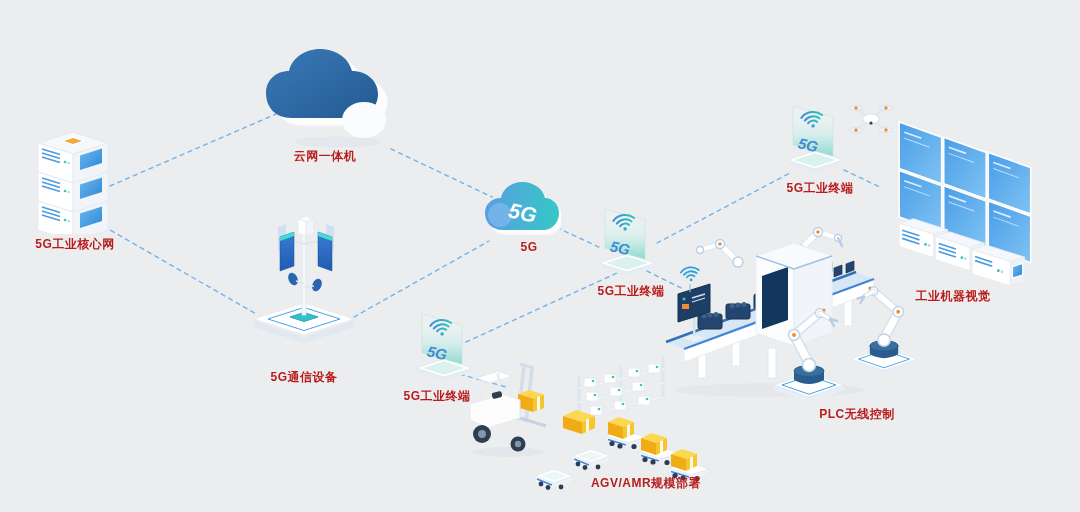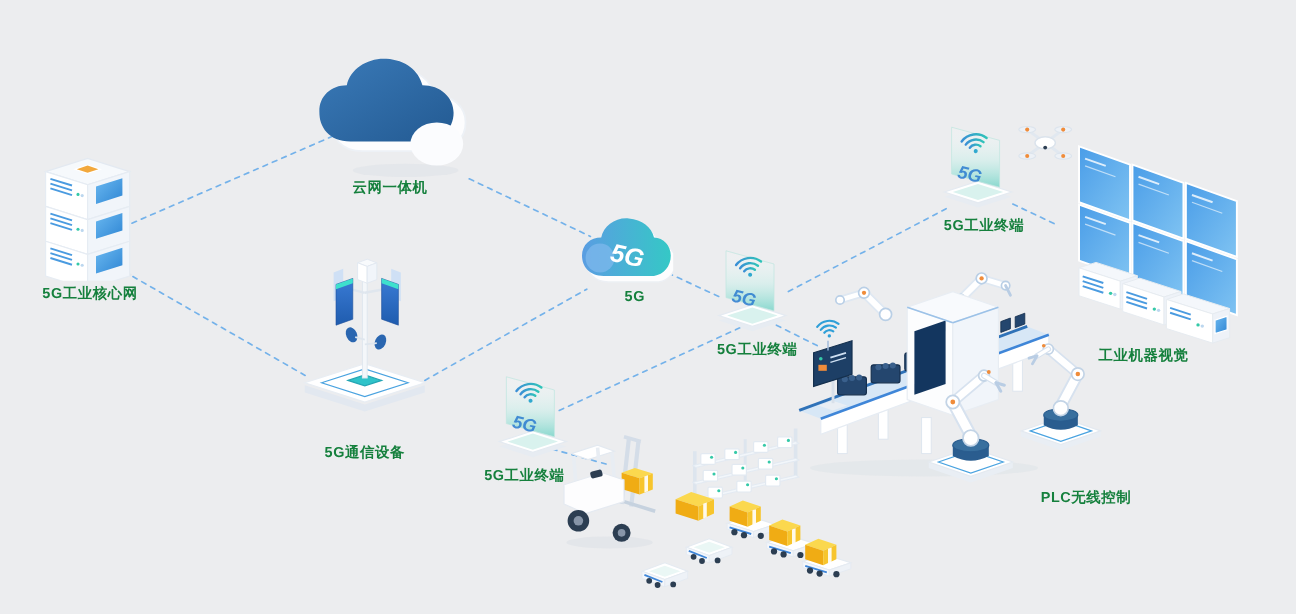--- a/index.html
+++ b/index.html
@@ -2,21 +2,21 @@
 <html><head>
 <meta charset="utf-8">
 <style>
   html,body{margin:0;padding:0;}
   body{font-family:"Liberation Sans",sans-serif;background:#ecedef;}
   #canvas{position:relative;width:1080px;height:512px;background:#ecedef;overflow:hidden;}
   .node{position:absolute;}
   .node svg{display:block;}
   .node-label{
     position:absolute;
-    font-size:12px;font-weight:bold;color:#15803d;
+    font-size:12px;font-weight:bold;color:#b91c1c;
     text-align:center;letter-spacing:.5px;line-height:1.2;
     white-space:nowrap;
   }
   #wires{position:absolute;left:0;top:0;z-index:0;}
   .node{z-index:1;}
   .node-label{z-index:2;}
 </style>
 </head>
 <body>
 
@@ -412,21 +412,21 @@
   <div class="node" style="left:768px;top:293px">
     <svg width="82" height="112" viewBox="0 0 82 112">
       <use href="#sym-robot-arm"></use>
     </svg>
   </div>
   <div class="node" style="left:845px;top:272px">
     <svg width="78" height="106" viewBox="0 0 82 112">
       <use href="#sym-robot-arm" transform="translate(82,0) scale(-1,1)"></use>
     </svg>
   </div>
-  <div class="node-label" style="left:843px;top:407px;width:124px">PLC无线控制</div>
+  <div class="node-label" style="left:795px;top:407px;width:124px">PLC无线控制</div>
 
   <div class="node" style="left:468px;top:360px">
     <svg width="88" height="100" viewBox="0 0 88 100">
       <ellipse cx="40" cy="92" rx="36" ry="5" fill="#dfe3e8" opacity="0.7"></ellipse>
       <line x1="52" y1="4" x2="66" y2="8" stroke="#d4dde8" stroke-width="3"></line>
       <line x1="56" y1="6" x2="50" y2="60" stroke="#d4dde8" stroke-width="3.5"></line>
       <line x1="64" y1="8" x2="58" y2="62" stroke="#d4dde8" stroke-width="3.5"></line>
       <line x1="52" y1="58" x2="78" y2="66" stroke="#c6d2df" stroke-width="3"></line>
       <g transform="translate(50,26)">
         <polygon points="0,8 11,4 26,8.5 15,12.5" fill="#fbd84e"></polygon>
@@ -528,14 +528,15 @@
   <div class="node" style="left:570px;top:446px">
     <svg width="42" height="28" viewBox="0 0 42 28">
         <use href="#sym-agv-empty"></use>
       </svg>
   </div>
   <div class="node" style="left:533px;top:466px">
     <svg width="42" height="28" viewBox="0 0 42 28">
         <use href="#sym-agv-empty"></use>
       </svg>
   </div>
+  <div class="node-label" style="left:566px;top:476px;width:160px">AGV/AMR规模部署</div>
 
 </div>
 
 </body></html>

